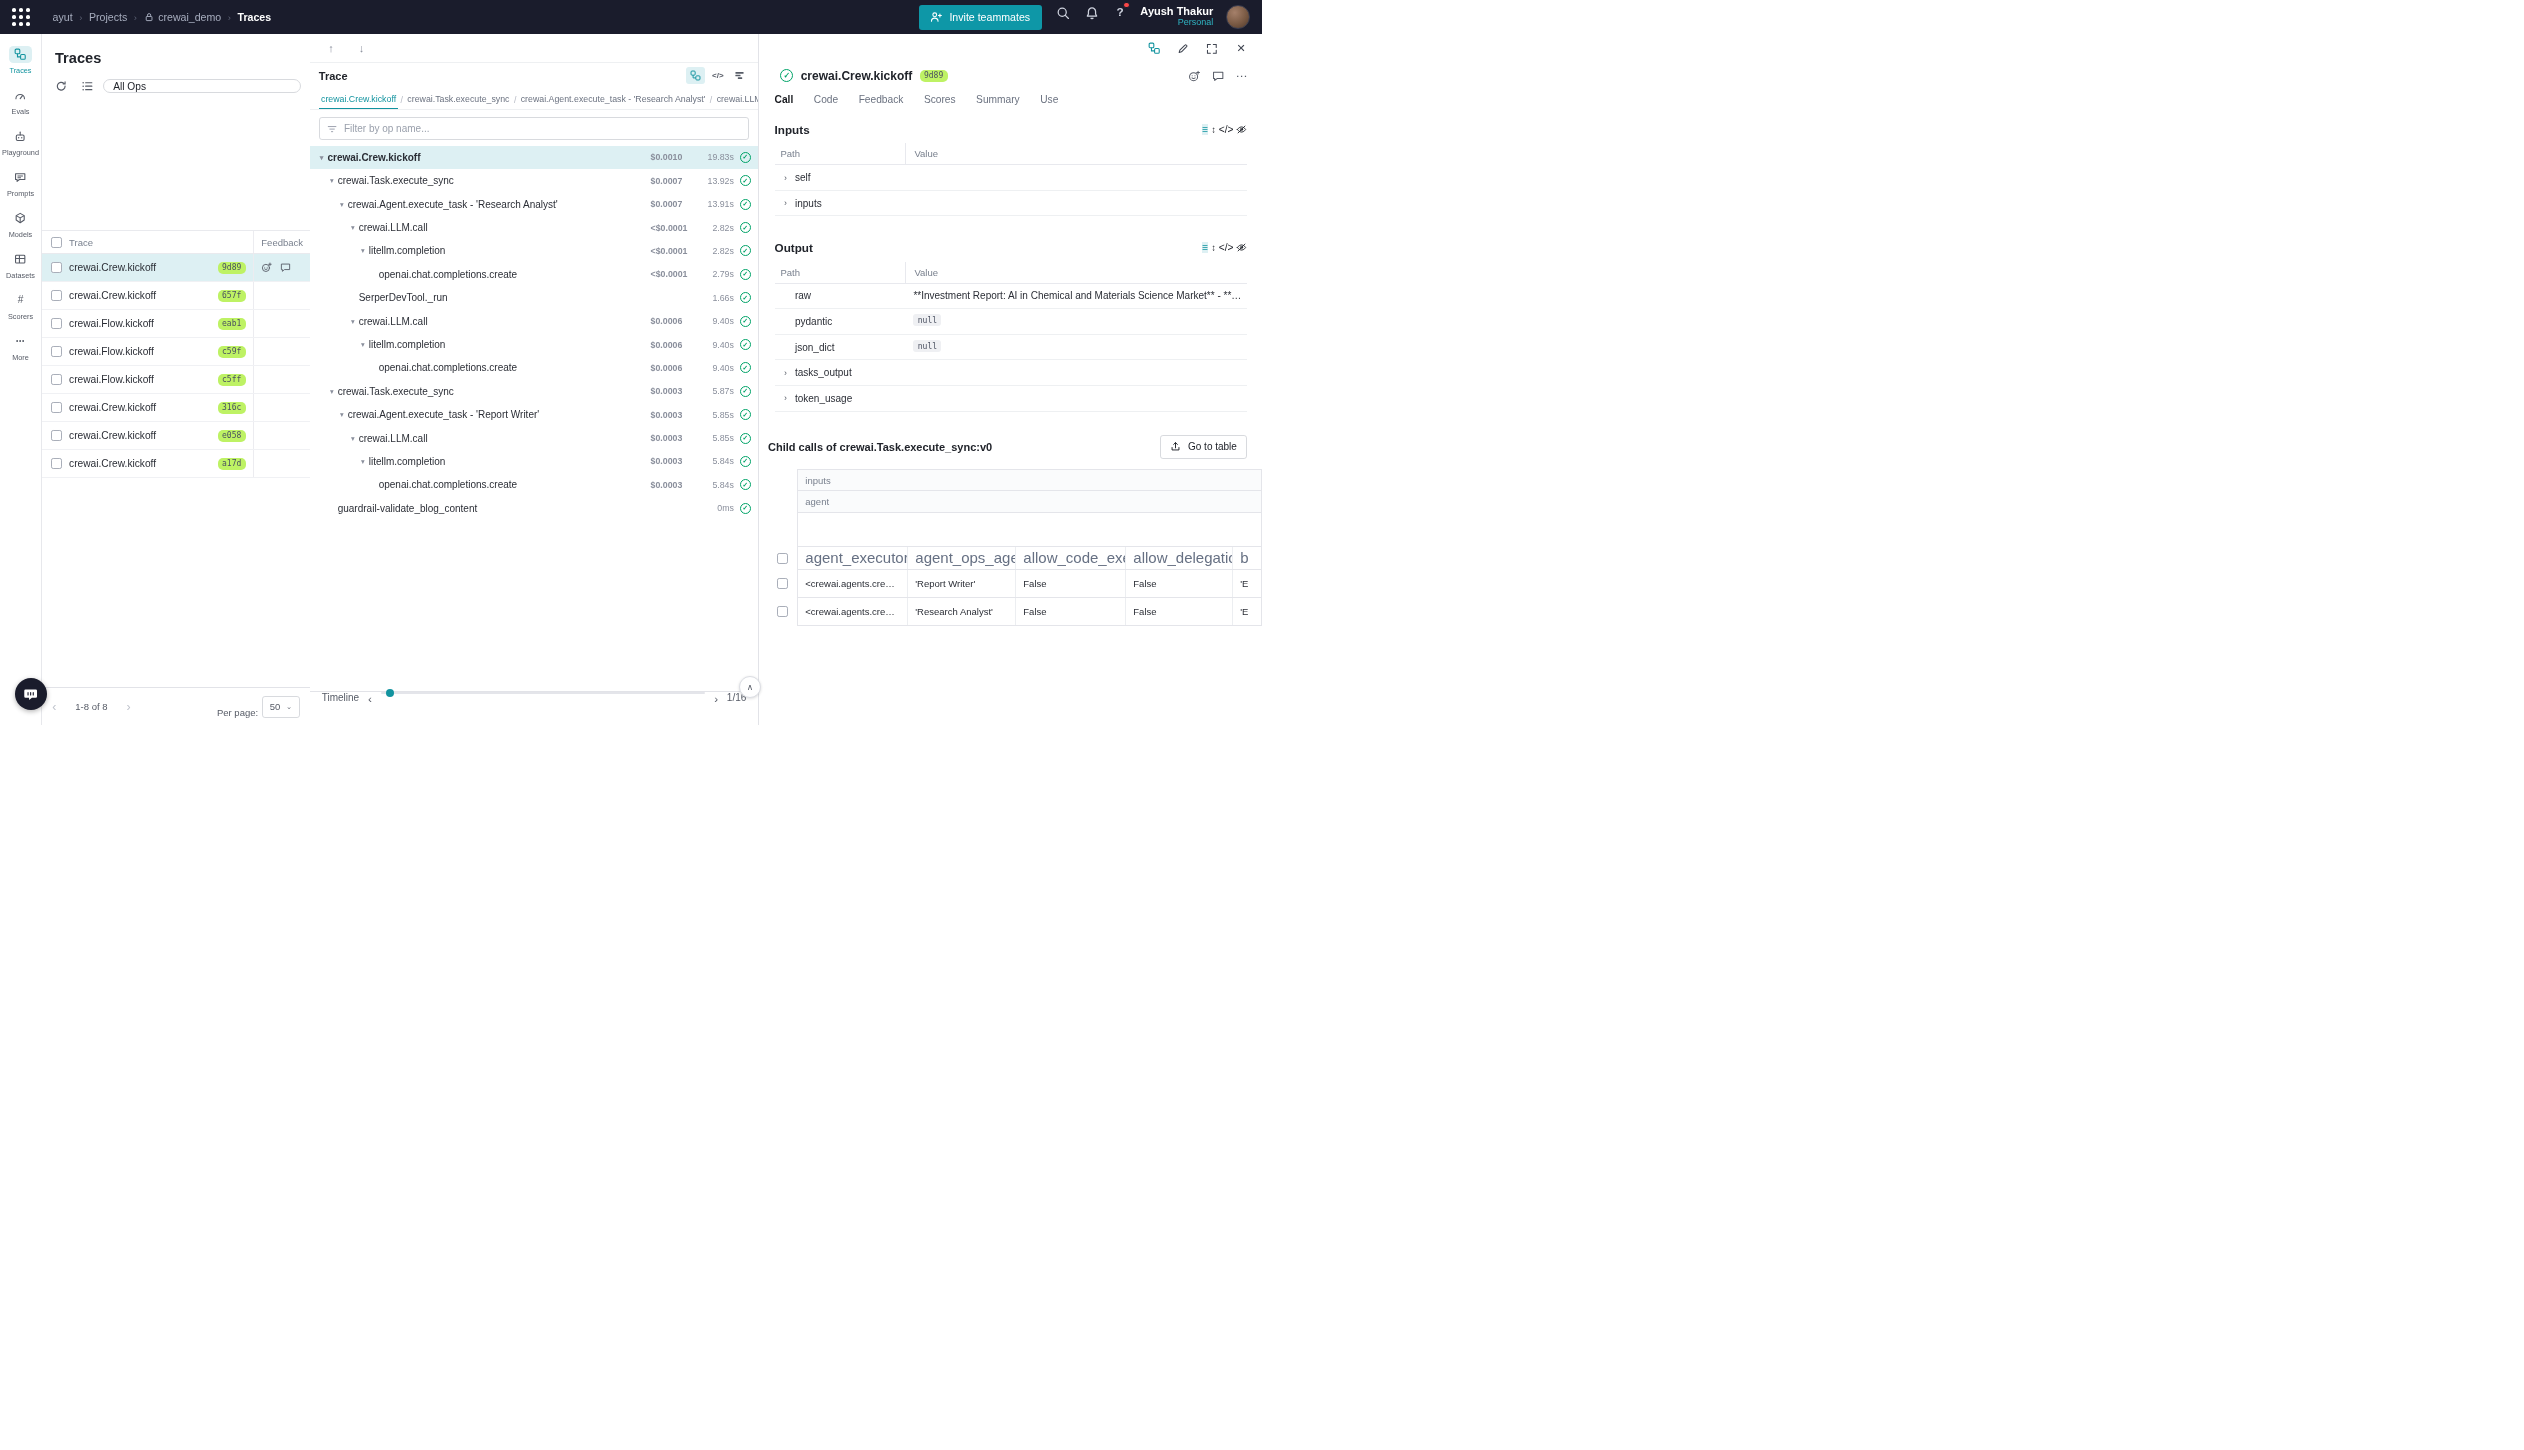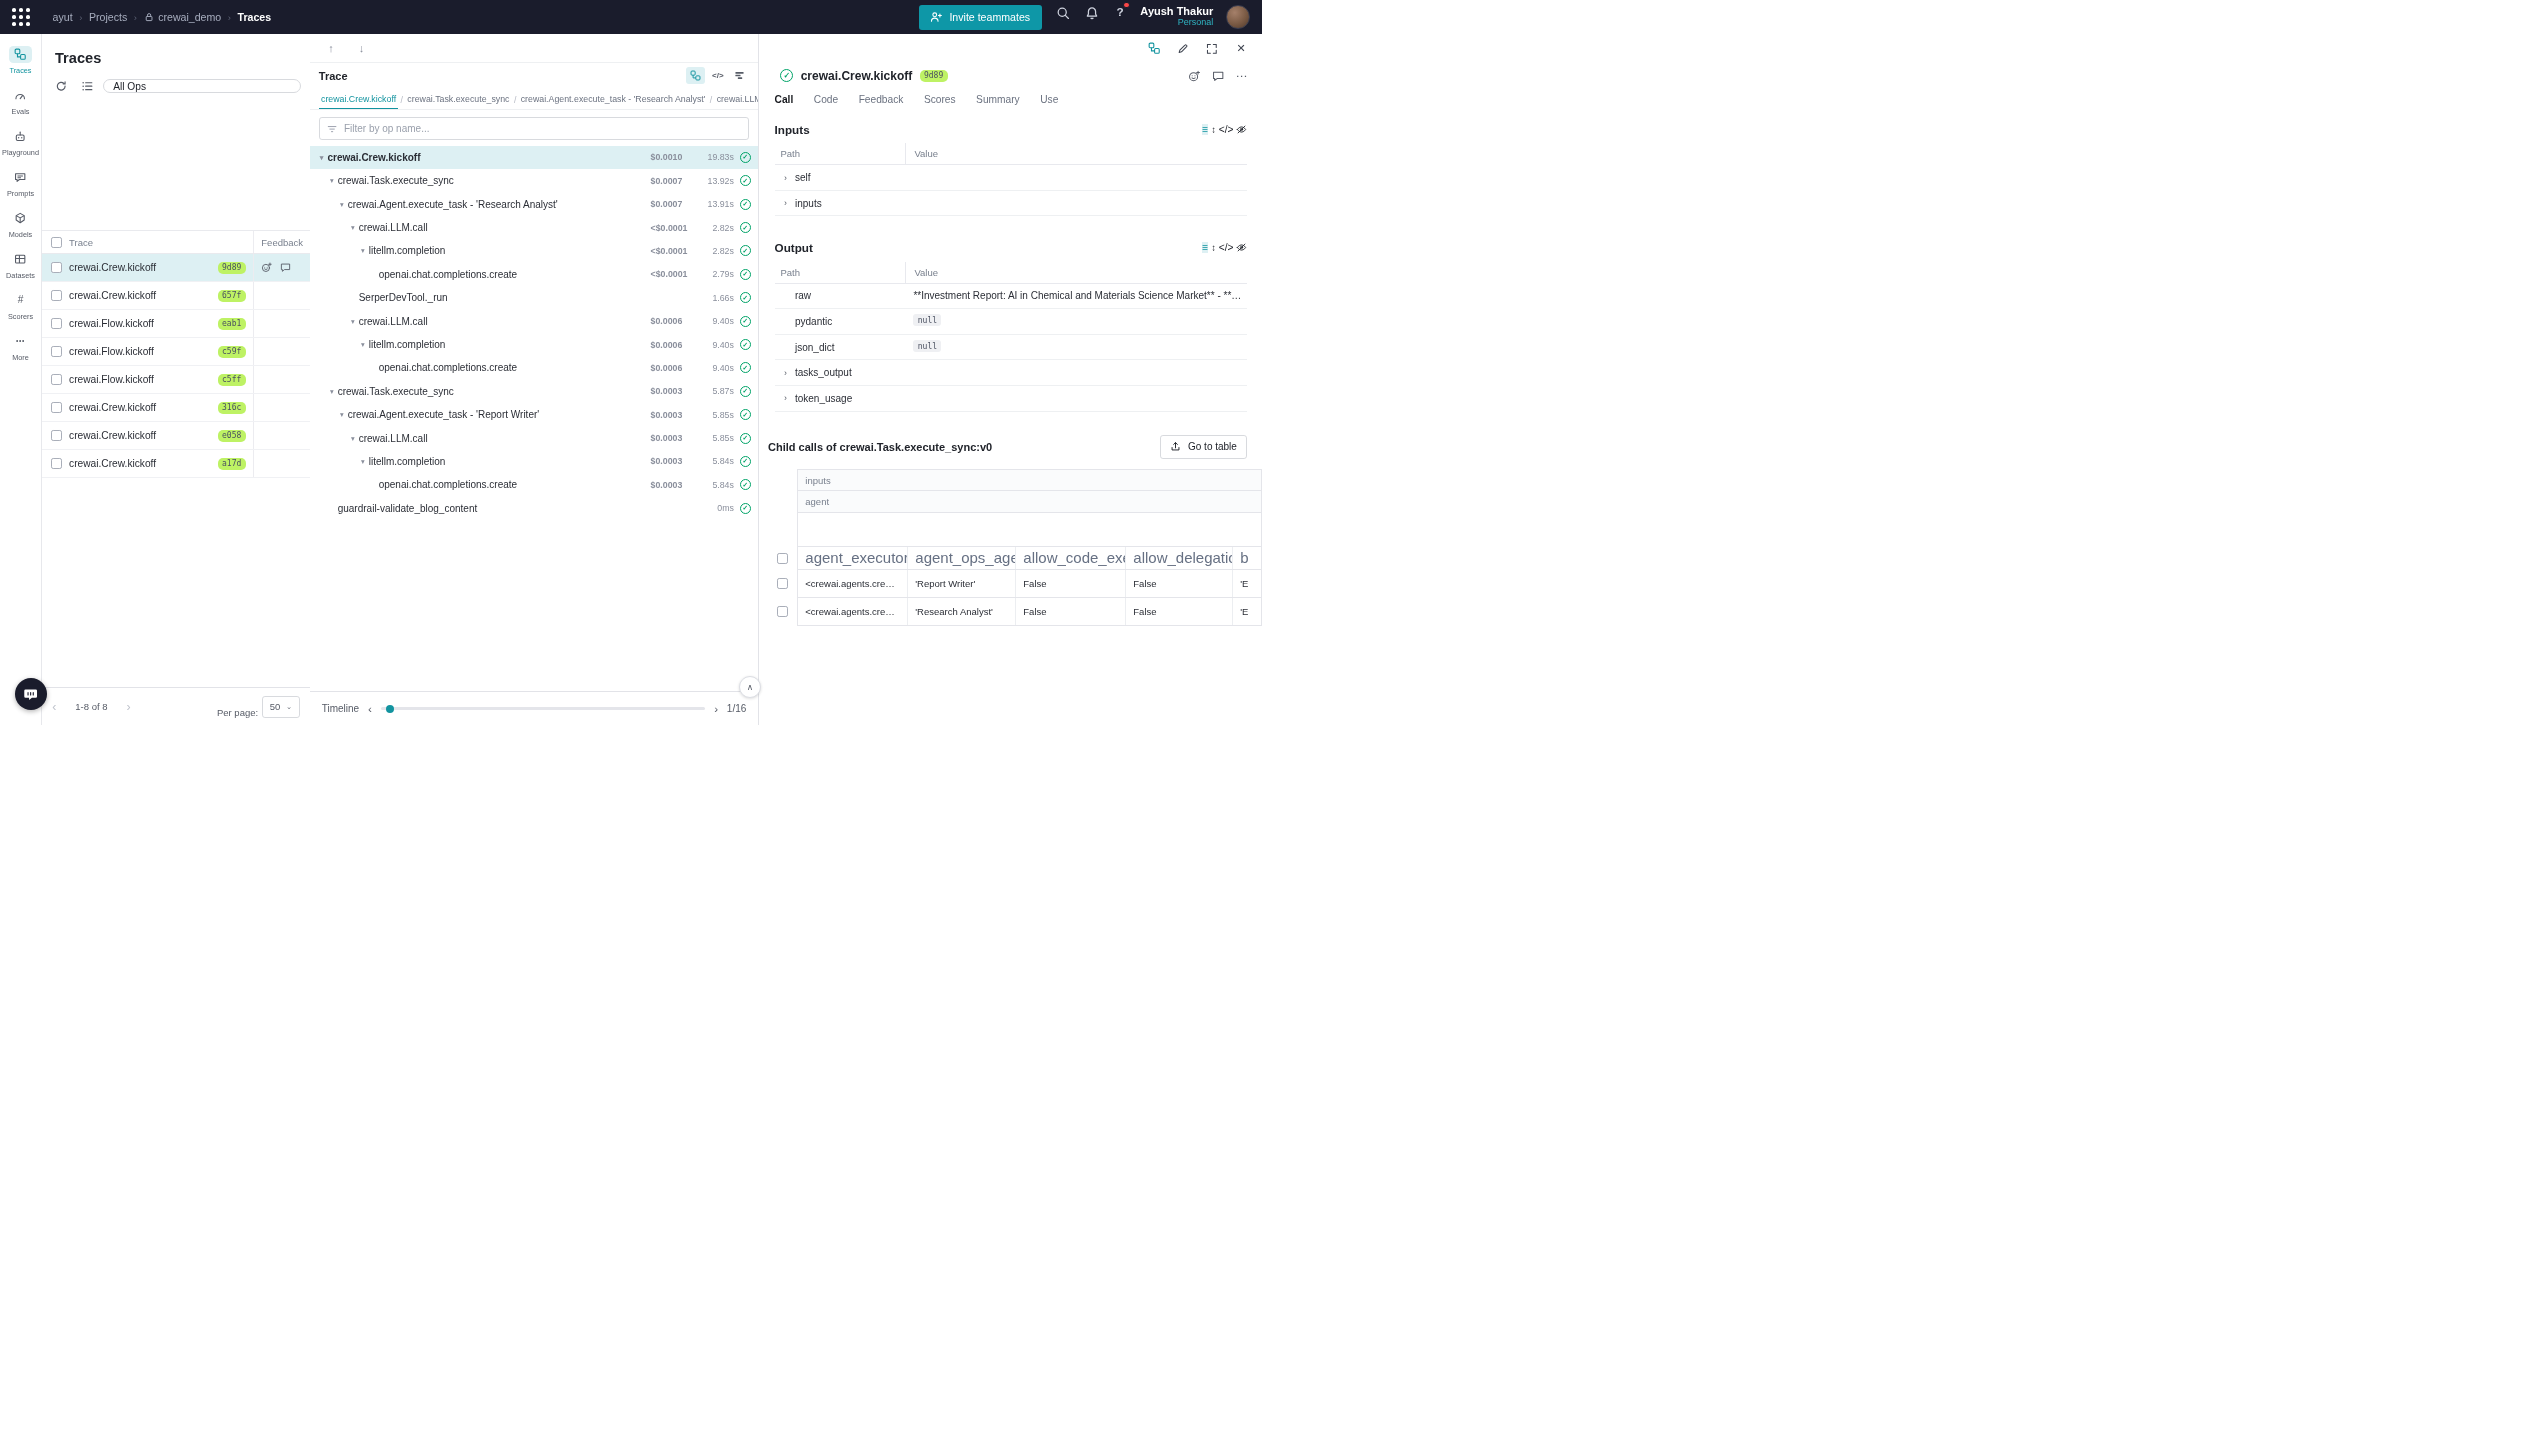--- a/index.html
+++ b/index.html
@@ -79,21 +79,21 @@
 .trow[data-depth="5"]{padding-left:57px}
 .trow.sel{background:#ddf0f3;font-weight:700}
 .chev{width:11.7px;flex:none;text-align:center;color:#8a8f9c;font-size:7.3px}
 .tlabel{flex:1;white-space:nowrap;overflow:hidden;text-overflow:ellipsis;padding-right:4.4px}
 .cost{width:45px;flex:none;text-align:left;color:#8a8f9c;font-size:8.8px;font-weight:700}
 .ttime{width:34px;flex:none;text-align:right;color:#8a8f9c;font-size:8.8px;font-weight:400;margin-left:4.4px}
 .okc{width:11px;height:11px;flex:none;border:1.1px solid #00a368;border-radius:50%;margin-left:5.8px;position:relative}
 .okc::after{content:"✓";position:absolute;inset:0;display:flex;align-items:center;justify-content:center;font-size:6.6px;color:#00a368;font-weight:700}
 .okc.big{width:13px;height:13px}
 .okc.big::after{font-size:8px}
-.m-timeline{flex:none;height:34px;border-top:0.7px solid #e2e3e8;display:flex;align-items:center;gap:8.8px;padding:0 11.7px;color:#565b66;font-size:10px}
+.m-timeline{flex:none;height:34px;border-top:0.7px solid #e2e3e8;display:flex;align-items:flex-start;gap:8.8px;padding:0 11.7px;color:#565b66;font-size:10px}
 .track{flex:1;height:2.2px;background:#e4e5ea;border-radius:1.5px;position:relative;cursor:pointer}
 .knob{position:absolute;left:3%;top:50%;transform:translate(-50%,-50%);width:8px;height:8px;border-radius:50%;background:#12939f}
 .tchev{color:#565b66;font-size:11.7px;cursor:pointer}
 .scrolltop{position:absolute;right:82px;bottom:86px;width:22px;height:22px;border-radius:50%;background:#fff;border:0.7px solid #dcdee4;box-shadow:0 0.7px 2.9px rgba(0,0,0,.14);display:flex;align-items:center;justify-content:center;color:#565b66;font-size:8.8px;cursor:pointer;z-index:15}
 
 
 .rpanel{position:absolute;left:760px;top:34px;right:0;bottom:0;background:#fff;overflow:hidden}
 .r-strip{height:29px;display:flex;align-items:center;justify-content:flex-end;gap:13px;padding:0 13px}
 .r-strip .ib{width:16px;height:16px;color:#3f4450}
 .r-strip .ib.teal{color:#12939f}

